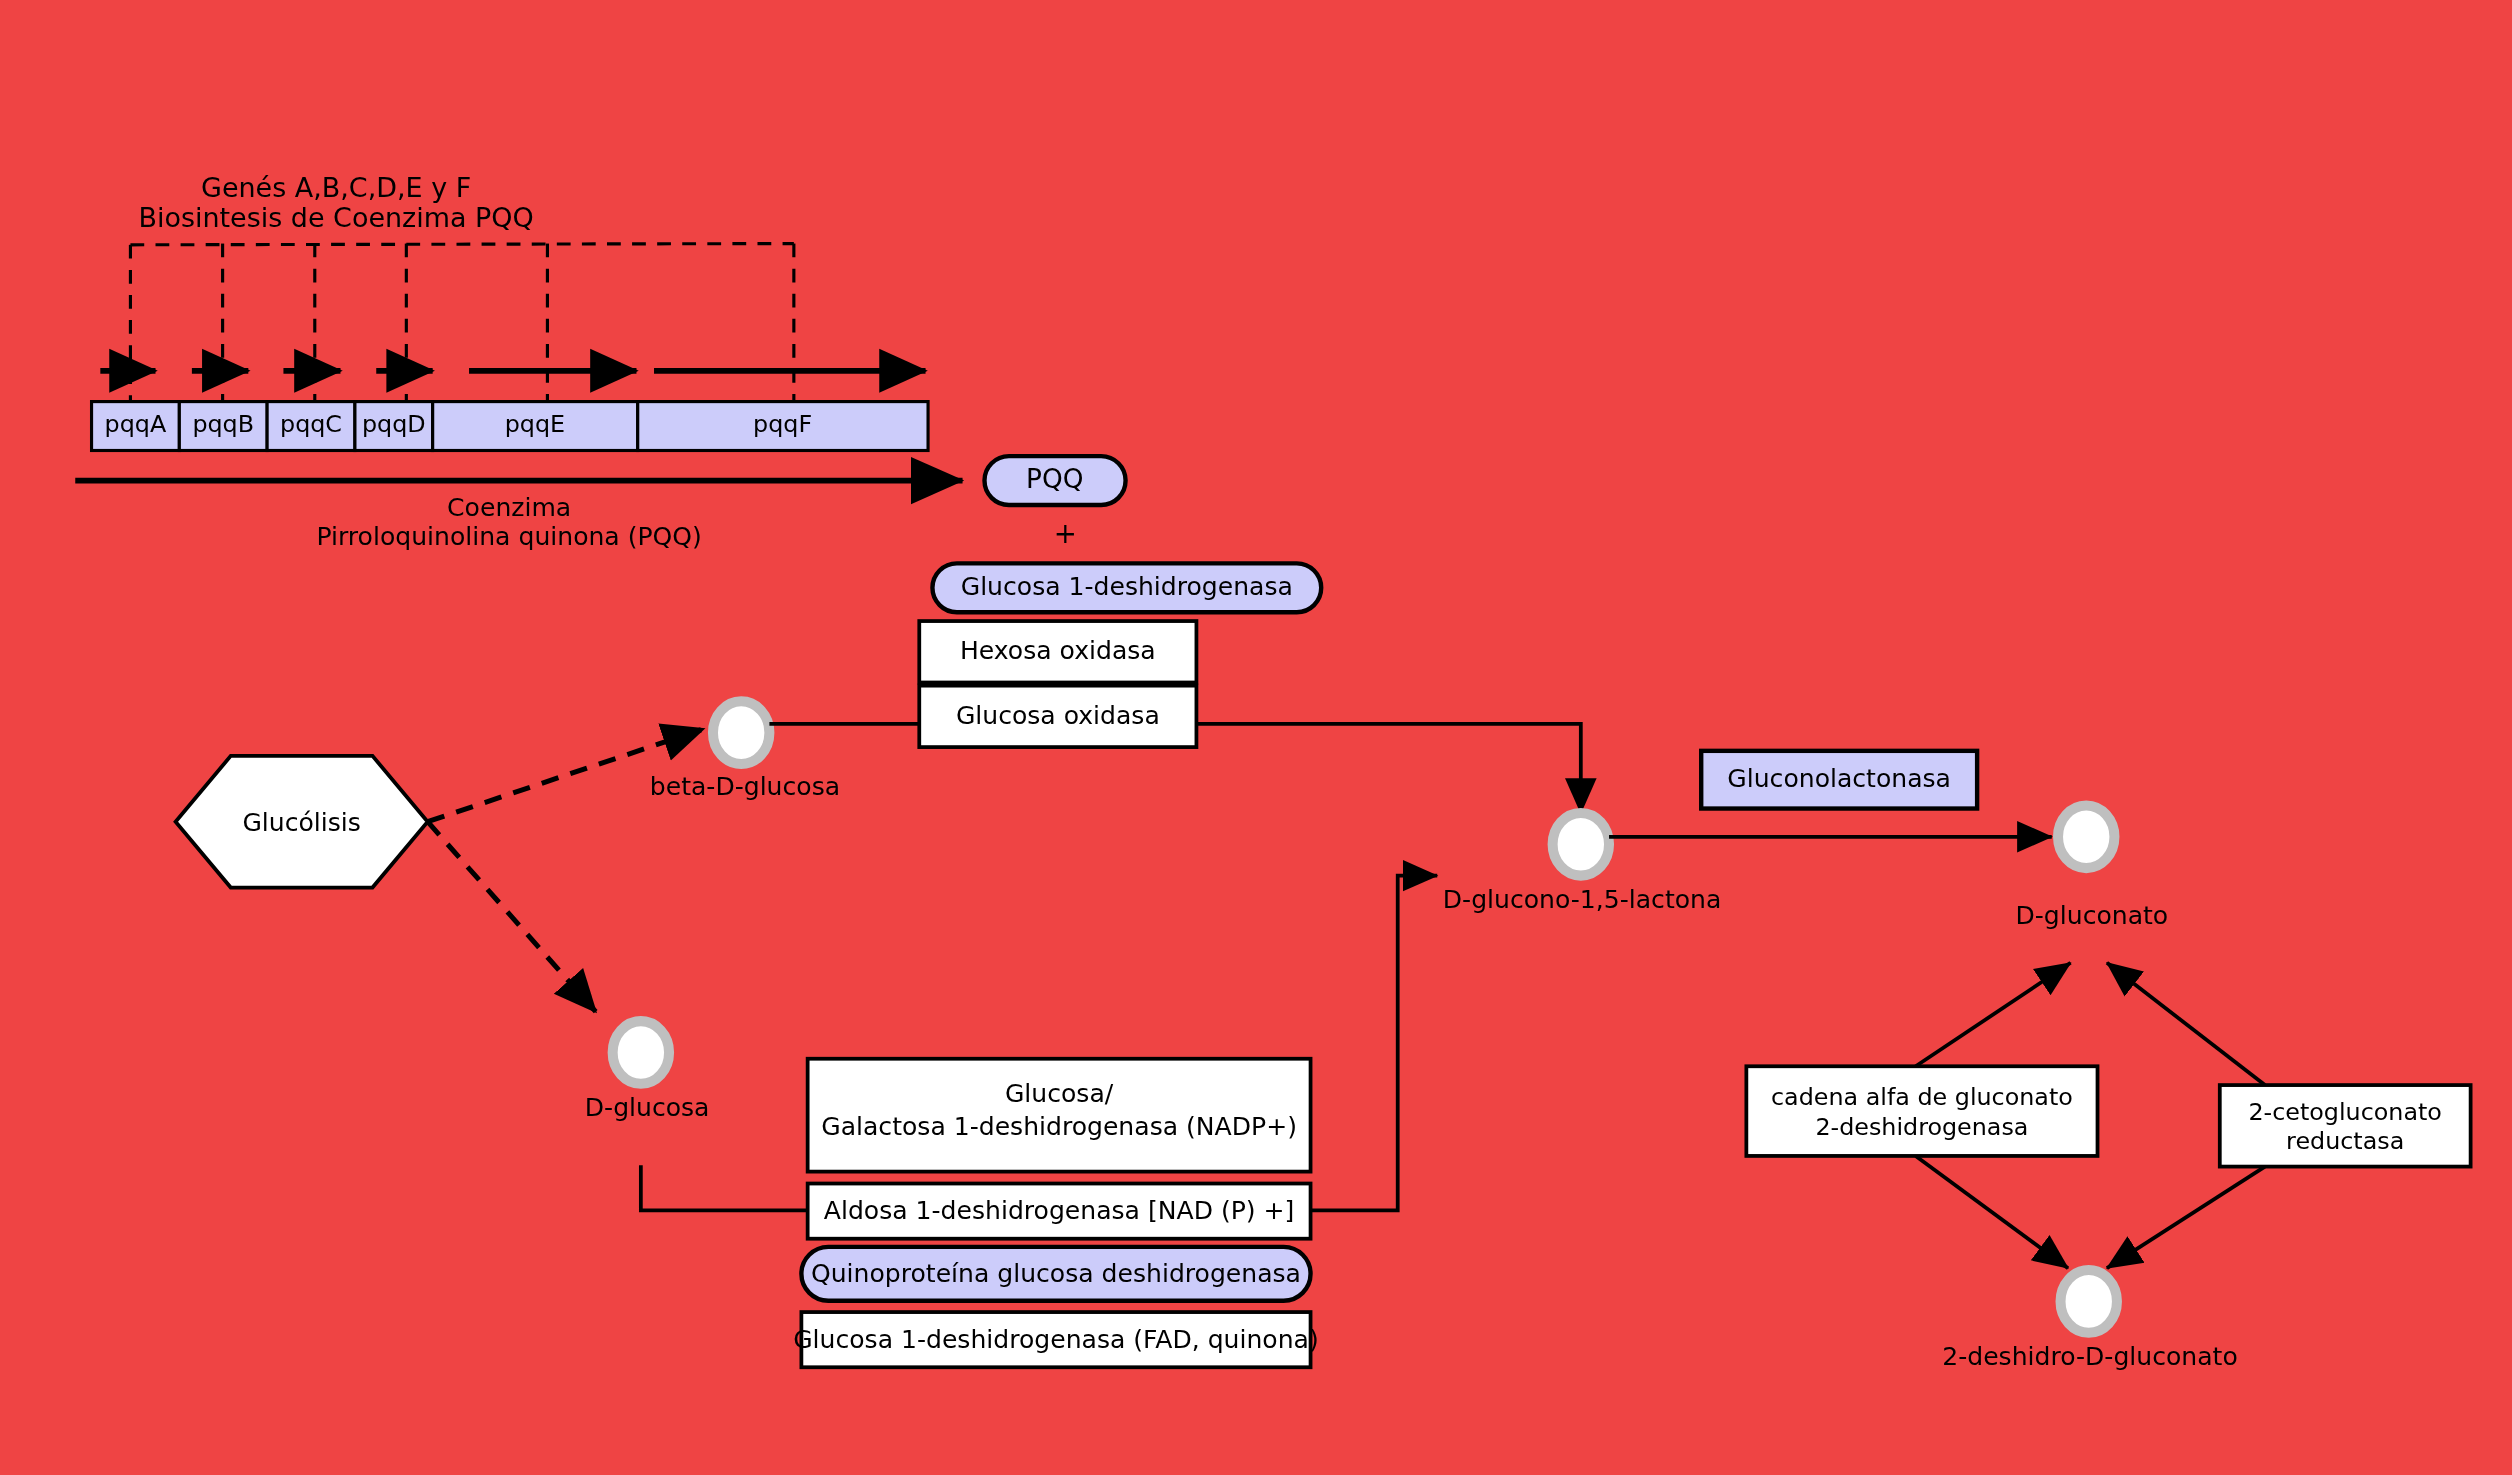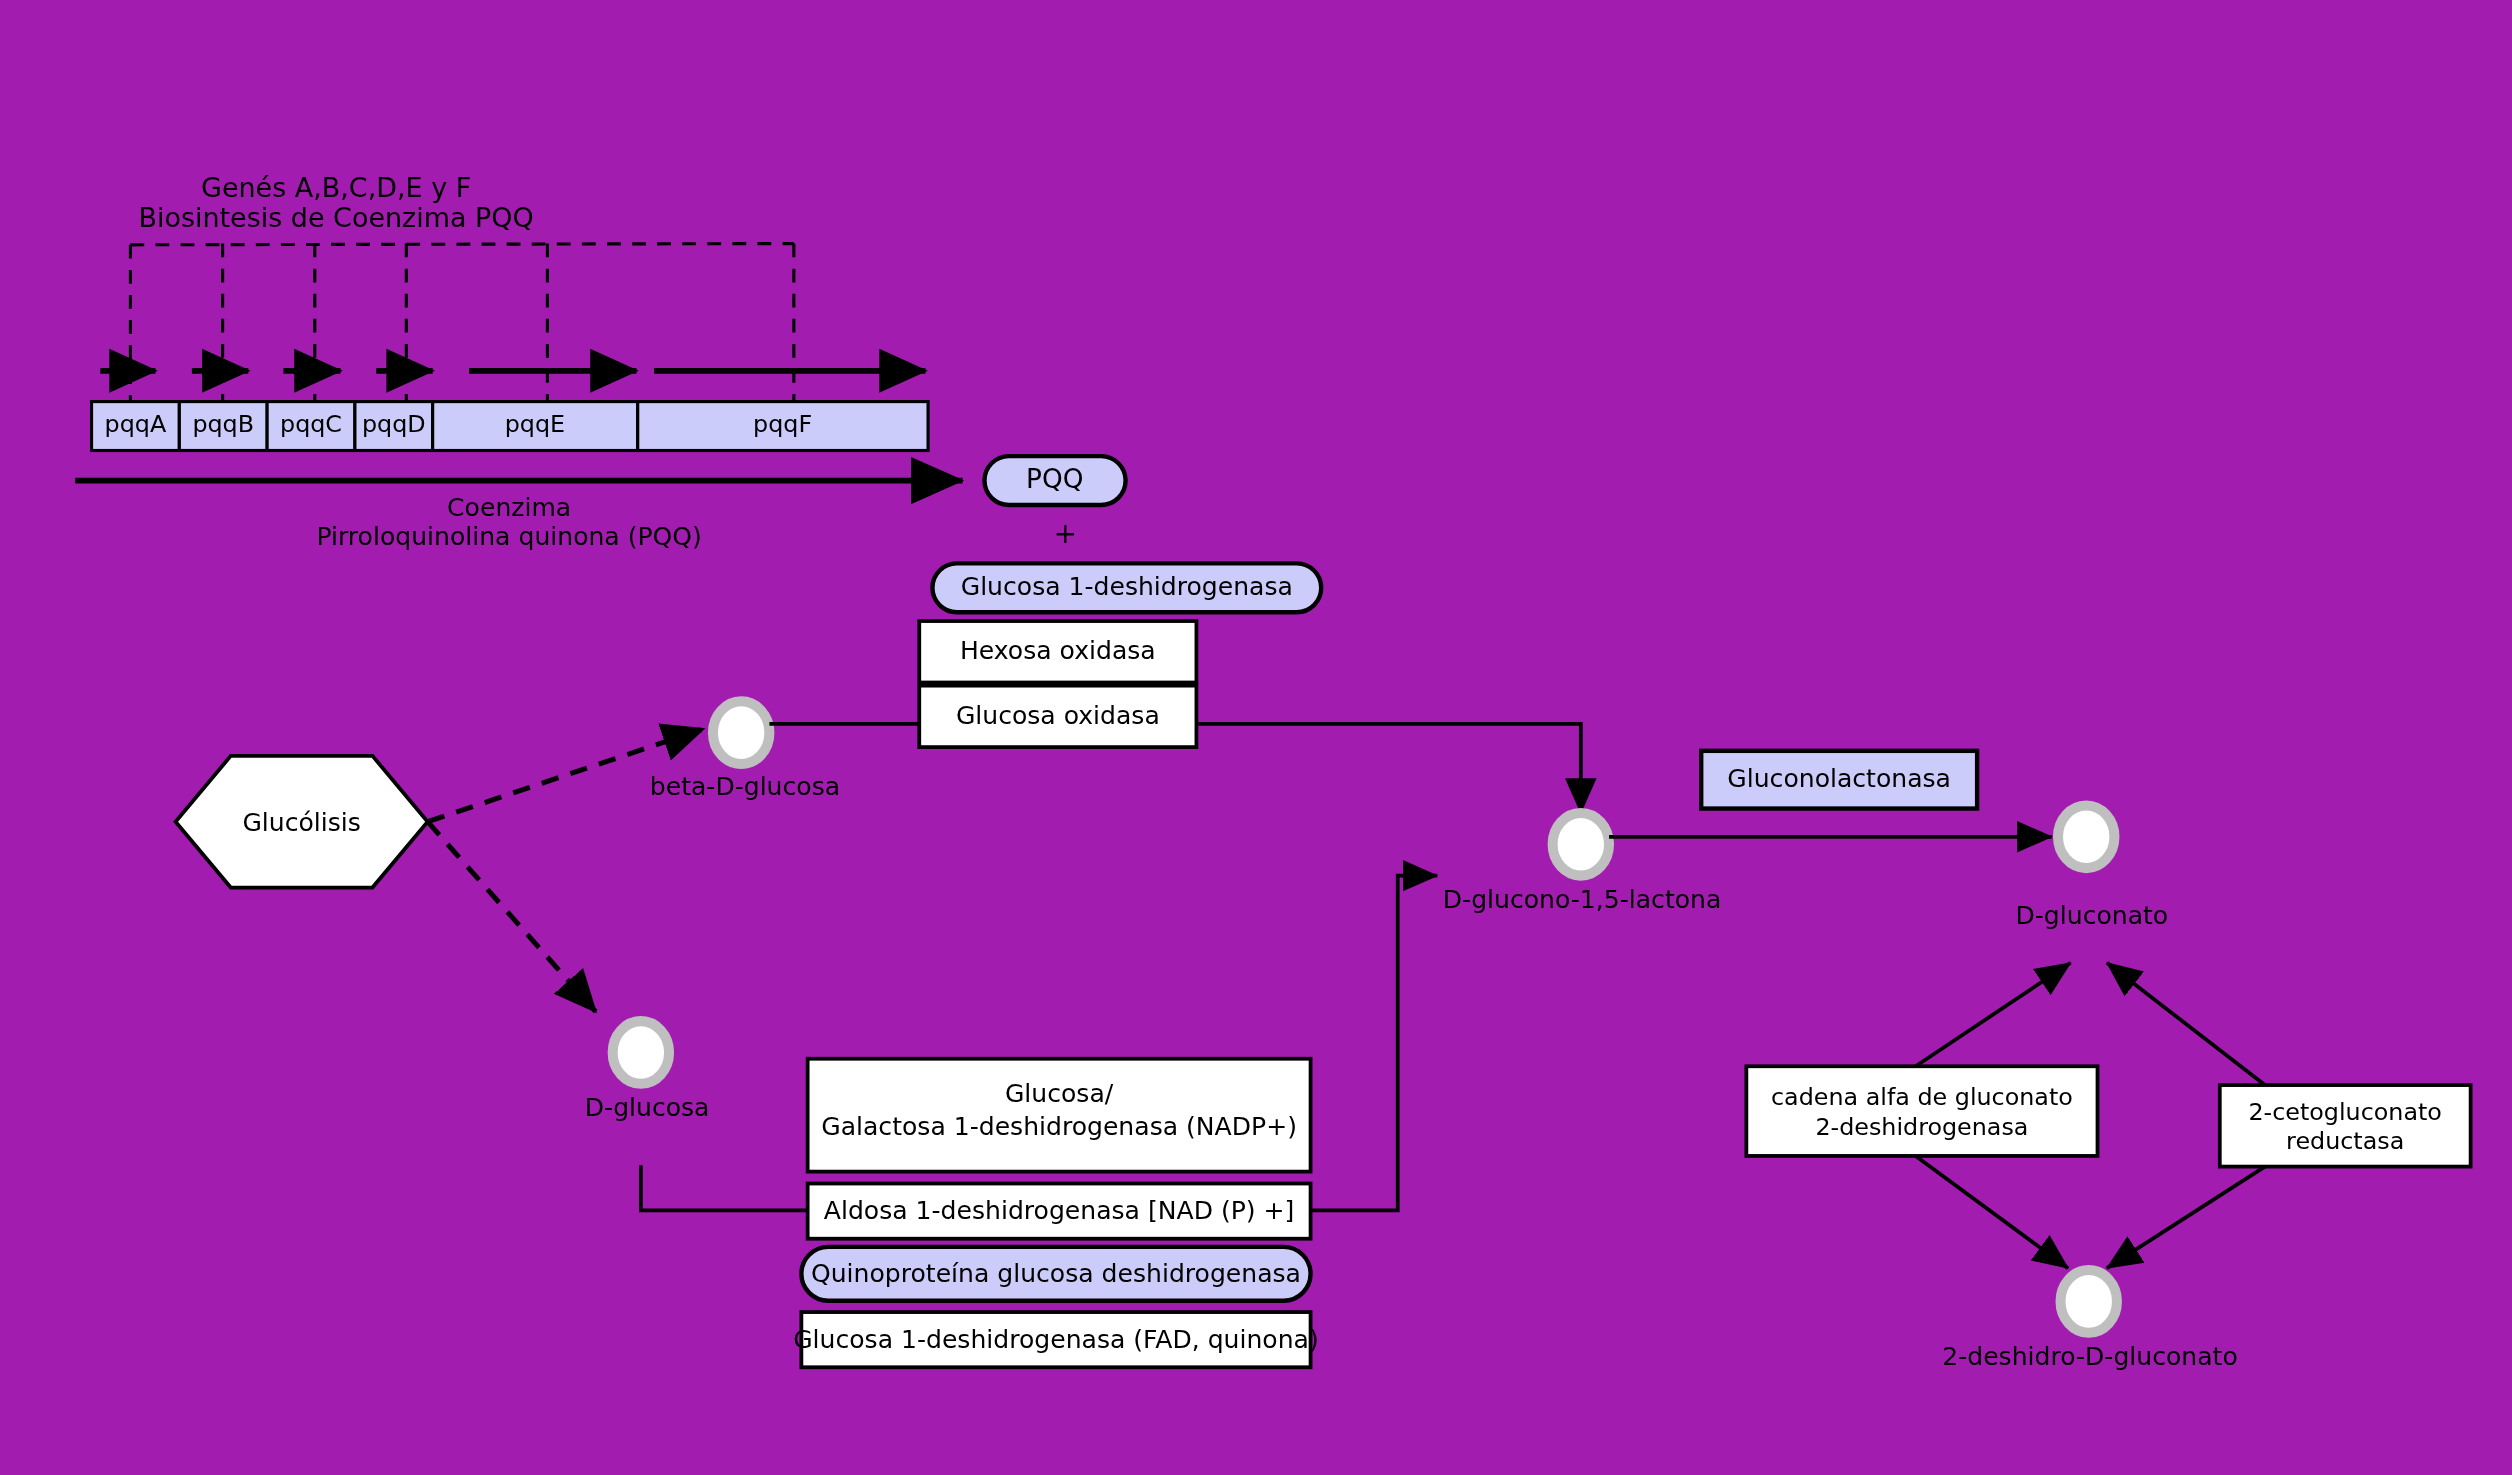--- a/index.html
+++ b/index.html
@@ -1,18 +1,18 @@
 <!DOCTYPE html>
 <html style="font-size:10px"><head>
 <meta charset="utf-8">
 <style>
   html,body{margin:0;padding:0;background:#ffffff;}
   body{width:2512px;height:1476px;overflow:hidden;
        font-family:"DejaVu Sans","Liberation Sans",sans-serif;}
-  #stage{position:relative;width:2512px;height:1476px;background:#a21caf;}
+  #stage{position:relative;width:2512px;height:1476px;background:#ef4444;}
   svg#canvas{position:absolute;left:0;top:0;width:2512px;height:1476px;}
   .lbl{font-family:"DejaVu Sans","Liberation Sans",sans-serif;fill:#000;}
   text{white-space:pre;}
 </style>
 </head>
 <body>
 
 <div id="stage">
 
 <svg id="canvas" viewBox="0 0 4006 2353" xmlns="http://www.w3.org/2000/svg">

